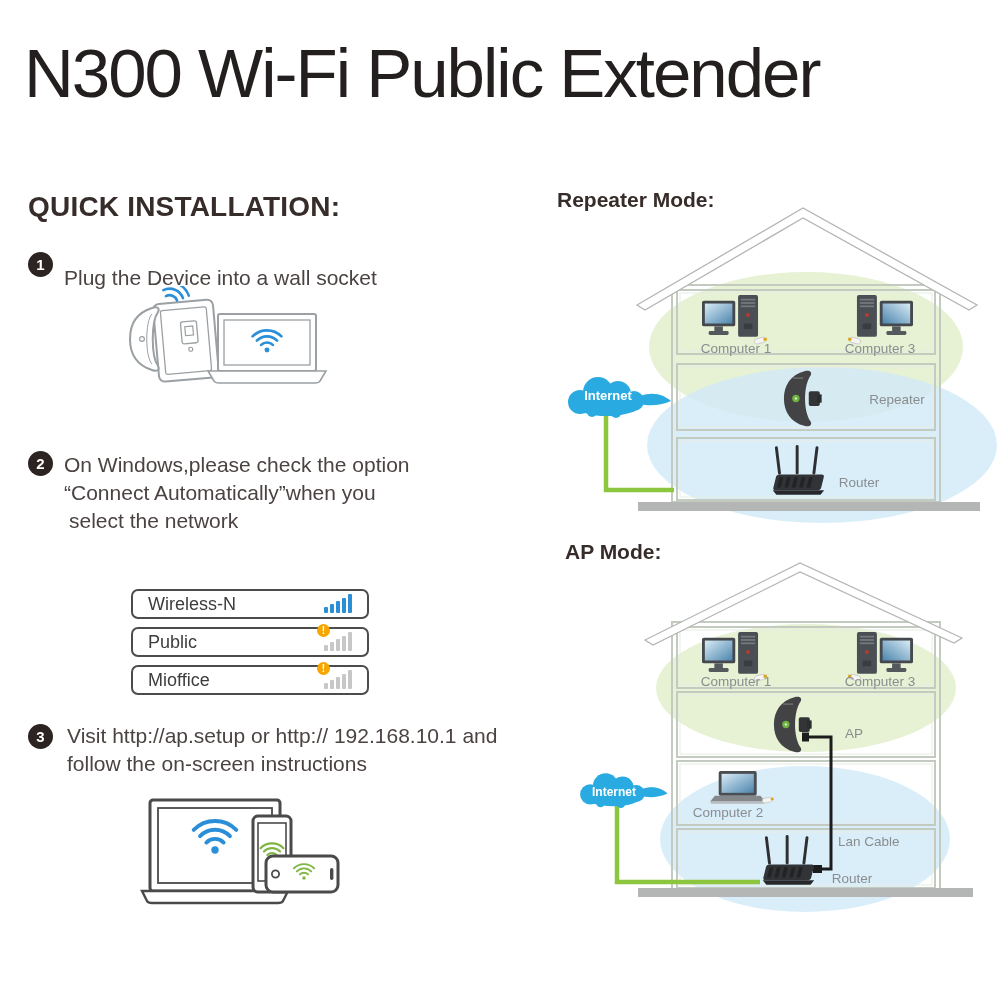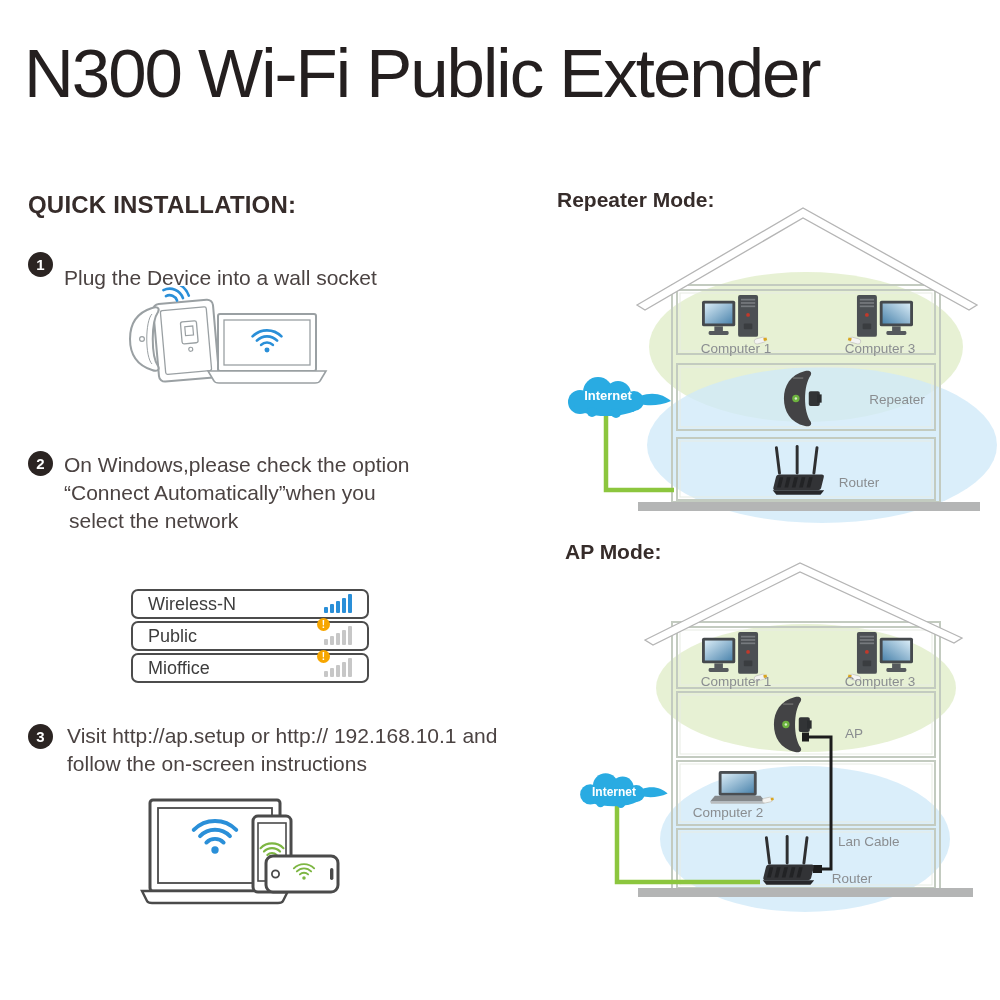--- a/index.html
+++ b/index.html
@@ -1,28 +1,28 @@
 <!DOCTYPE html>
 <html><head>
 <meta charset="utf-8">
 <style>
   html,body{margin:0;padding:0;background:#fff;}
   .page{position:relative;width:1000px;height:1000px;background:#fff;overflow:hidden;
         font-family:"Liberation Sans",sans-serif;color:#4b4342;}
   .abs{position:absolute;}
   .title{left:24px;top:34px;font-size:69px;letter-spacing:-2px;color:#241f1f;white-space:nowrap;}
-  .qi-head{left:28px;top:191px;font-size:24px;font-weight:bold;color:#362c2a;letter-spacing:.2px;}
+  .qi-head{left:28px;top:191px;font-size:28px;font-weight:bold;color:#362c2a;letter-spacing:.2px;}
   .mode-head{font-size:21px;font-weight:bold;color:#362c2a;margin-left:12px;}
   .stepnum{width:25px;height:25px;border-radius:50%;background:#2b2422;color:#fff;
            font-size:15px;font-weight:bold;display:flex;align-items:center;justify-content:center;}
   .steptext{font-size:21px;color:#4b4342;line-height:28px;white-space:nowrap;}
   
   .nl{width:238px;}
   .nl-row{position:relative;height:26px;border:2.5px solid #4c4c4c;border-radius:7px;
-          background:#fff;margin-bottom:2px;}
+          background:#fff;margin-bottom:8px;}
   .nl-name{font-size:18px;color:#3d3d3d;line-height:26px;padding-left:15px;}
   .sig{position:absolute;right:13px;bottom:4px;width:30px;height:19px;}
   .sig i{position:absolute;bottom:0;width:4px;border-radius:1px;background:#c7c7c7;}
   .sig i:nth-child(1){left:0;height:6px;}
   .sig i:nth-child(2){left:6px;height:9px;}
   .sig i:nth-child(3){left:12px;height:12px;}
   .sig i:nth-child(4){left:18px;height:15px;}
   .sig i:nth-child(5){left:24px;height:19px;}
   .sig.blue i{background:#2a8fd8;}
   .alert-badge{position:absolute;left:-7px;top:-8px;width:13px;height:13px;border-radius:50%;

